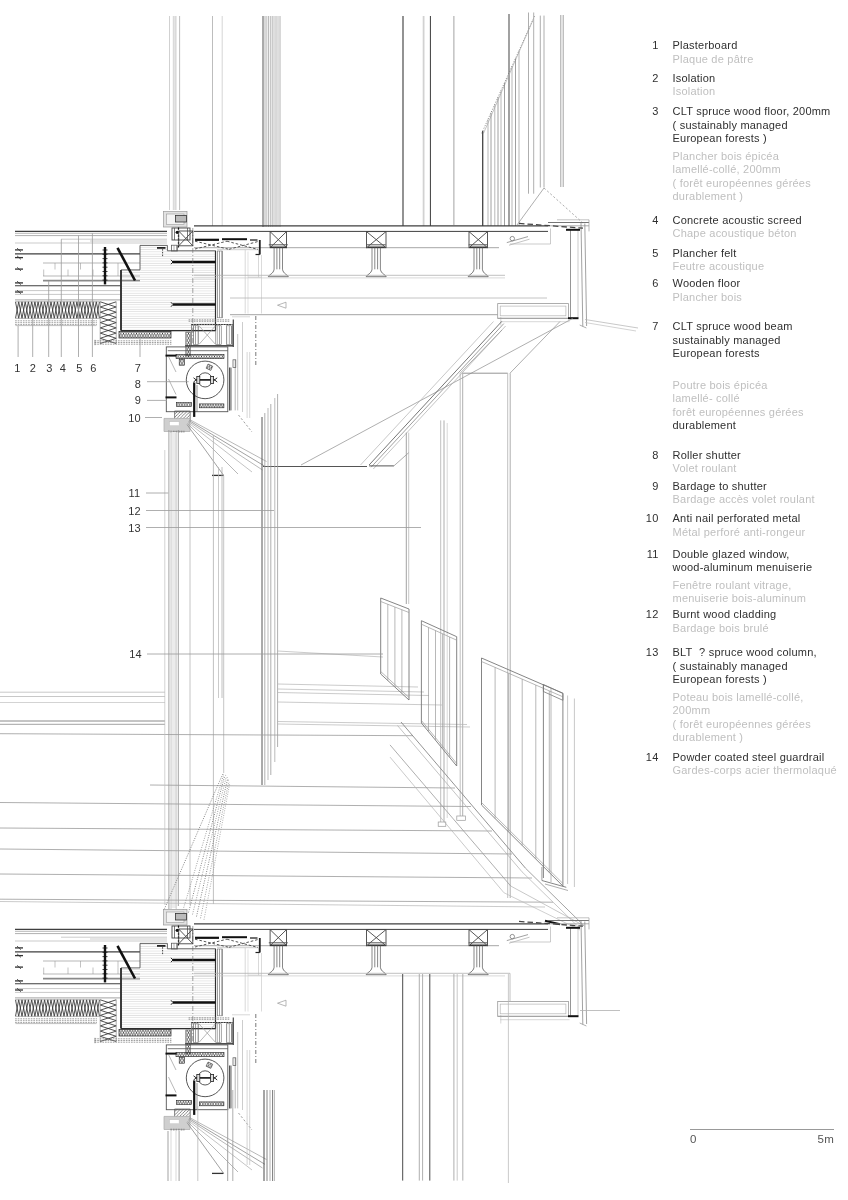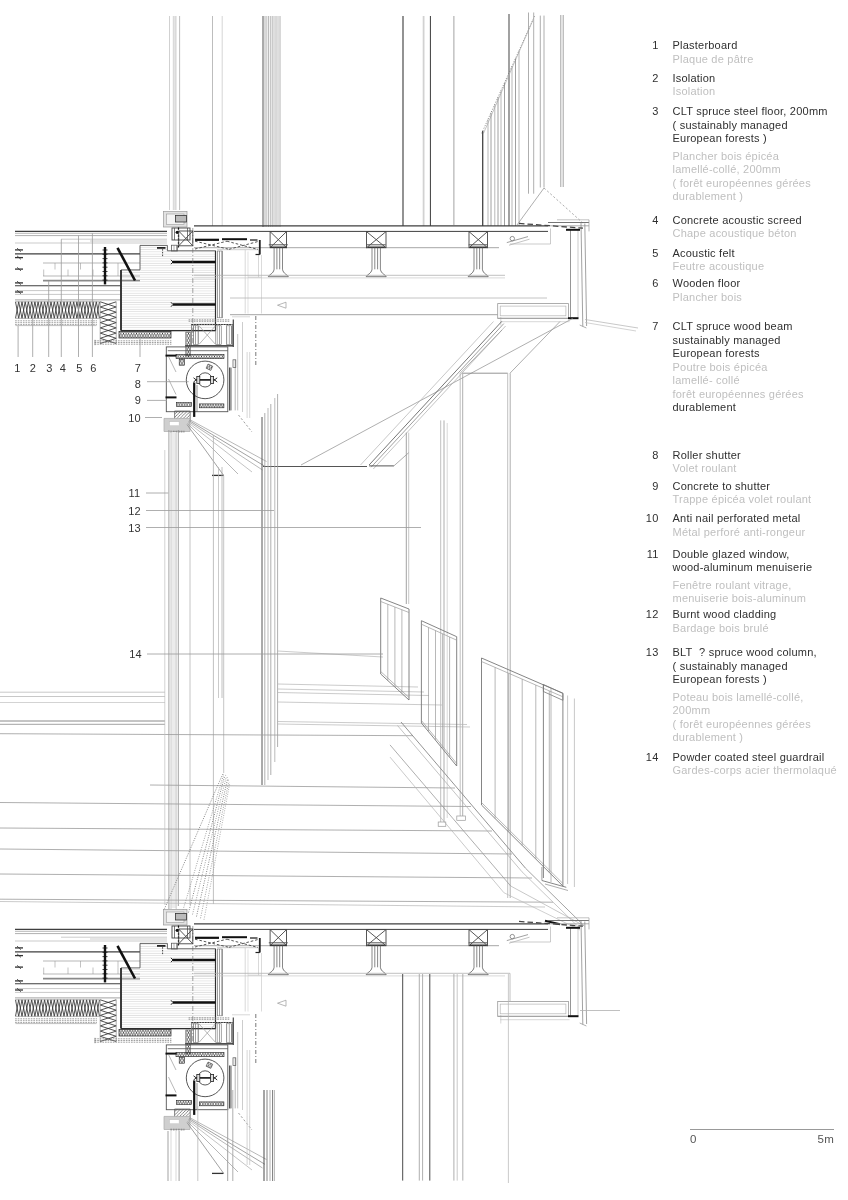--- a/index.html
+++ b/index.html
@@ -687,74 +687,74 @@
 <div style="position:absolute;left:0;top:71.8px;width:848px">
       <div style="position:absolute;left:640.5px;width:18px;text-align:right;color:#2f2f2f">2</div>
       <div style="position:absolute;left:672.5px;width:176px">
         <div style="color:#2f2f2f">Isolation</div>
         <div style="color:#bfbfbf">Isolation</div>
       </div>
     </div>
 <div style="position:absolute;left:0;top:105.0px;width:848px">
       <div style="position:absolute;left:640.5px;width:18px;text-align:right;color:#2f2f2f">3</div>
       <div style="position:absolute;left:672.5px;width:176px">
-        <div style="color:#2f2f2f">CLT spruce steel floor, 200mm</div>
+        <div style="color:#2f2f2f">CLT spruce wood floor, 200mm</div>
         <div style="color:#2f2f2f">( sustainably managed</div>
         <div style="color:#2f2f2f">European forests )</div>
         <div style="margin-top:4px;color:#bfbfbf">Plancher bois épicéa</div>
         <div style="color:#bfbfbf">lamellé-collé, 200mm</div>
         <div style="color:#bfbfbf">( forêt européennes gérées</div>
         <div style="color:#bfbfbf">durablement )</div>
       </div>
     </div>
 <div style="position:absolute;left:0;top:213.9px;width:848px">
       <div style="position:absolute;left:640.5px;width:18px;text-align:right;color:#2f2f2f">4</div>
       <div style="position:absolute;left:672.5px;width:176px">
         <div style="color:#2f2f2f">Concrete acoustic screed</div>
         <div style="color:#bfbfbf">Chape acoustique béton</div>
       </div>
     </div>
 <div style="position:absolute;left:0;top:246.8px;width:848px">
       <div style="position:absolute;left:640.5px;width:18px;text-align:right;color:#2f2f2f">5</div>
       <div style="position:absolute;left:672.5px;width:176px">
-        <div style="color:#2f2f2f">Acoustic felt</div>
+        <div style="color:#2f2f2f">Plancher felt</div>
         <div style="color:#bfbfbf">Feutre acoustique</div>
       </div>
     </div>
 <div style="position:absolute;left:0;top:277.3px;width:848px">
       <div style="position:absolute;left:640.5px;width:18px;text-align:right;color:#2f2f2f">6</div>
       <div style="position:absolute;left:672.5px;width:176px">
         <div style="color:#2f2f2f">Wooden floor</div>
         <div style="color:#bfbfbf">Plancher bois</div>
       </div>
     </div>
 <div style="position:absolute;left:0;top:320.4px;width:848px">
       <div style="position:absolute;left:640.5px;width:18px;text-align:right;color:#2f2f2f">7</div>
       <div style="position:absolute;left:672.5px;width:176px">
         <div style="color:#2f2f2f">CLT spruce wood beam</div>
         <div style="color:#2f2f2f">sustainably managed</div>
         <div style="color:#2f2f2f">European forests</div>
-        <div style="margin-top:0;color:#bfbfbf">Poutre bois épicéa</div>
+        <div style="margin-top:18px;color:#bfbfbf">Poutre bois épicéa</div>
         <div style="color:#bfbfbf">lamellé- collé</div>
         <div style="color:#bfbfbf">forêt européennes gérées</div>
         <div style="color:#2f2f2f">durablement</div>
       </div>
     </div>
 <div style="position:absolute;left:0;top:448.7px;width:848px">
       <div style="position:absolute;left:640.5px;width:18px;text-align:right;color:#2f2f2f">8</div>
       <div style="position:absolute;left:672.5px;width:176px">
         <div style="color:#2f2f2f">Roller shutter</div>
         <div style="color:#bfbfbf">Volet roulant</div>
       </div>
     </div>
 <div style="position:absolute;left:0;top:479.8px;width:848px">
       <div style="position:absolute;left:640.5px;width:18px;text-align:right;color:#2f2f2f">9</div>
       <div style="position:absolute;left:672.5px;width:176px">
-        <div style="color:#2f2f2f">Concrete to shutter</div>
-        <div style="color:#bfbfbf">Trappe épicéa volet roulant</div>
+        <div style="color:#2f2f2f">Bardage to shutter</div>
+        <div style="color:#bfbfbf">Bardage accès volet roulant</div>
       </div>
     </div>
 <div style="position:absolute;left:0;top:512.4px;width:848px">
       <div style="position:absolute;left:640.5px;width:18px;text-align:right;color:#2f2f2f">10</div>
       <div style="position:absolute;left:672.5px;width:176px">
         <div style="color:#2f2f2f">Anti nail perforated metal</div>
         <div style="color:#bfbfbf">Métal perforé anti-rongeur</div>
       </div>
     </div>
 <div style="position:absolute;left:0;top:547.5px;width:848px">

